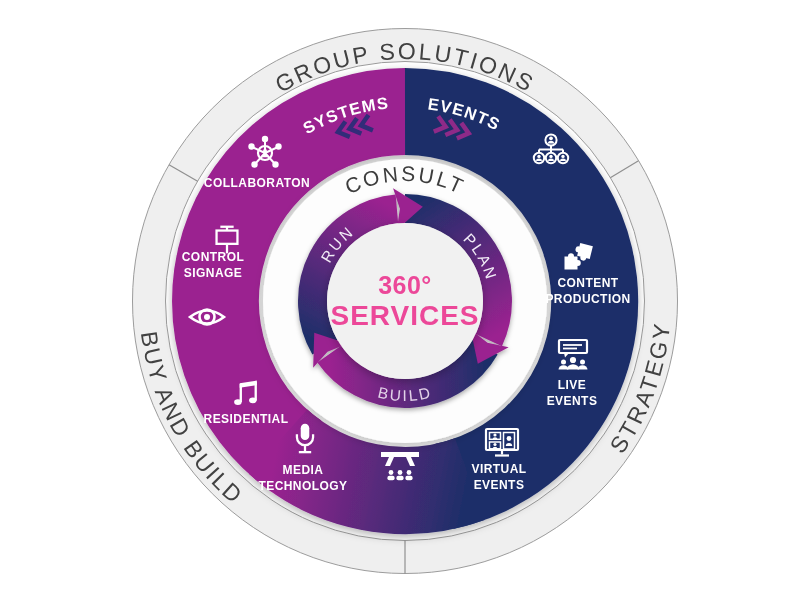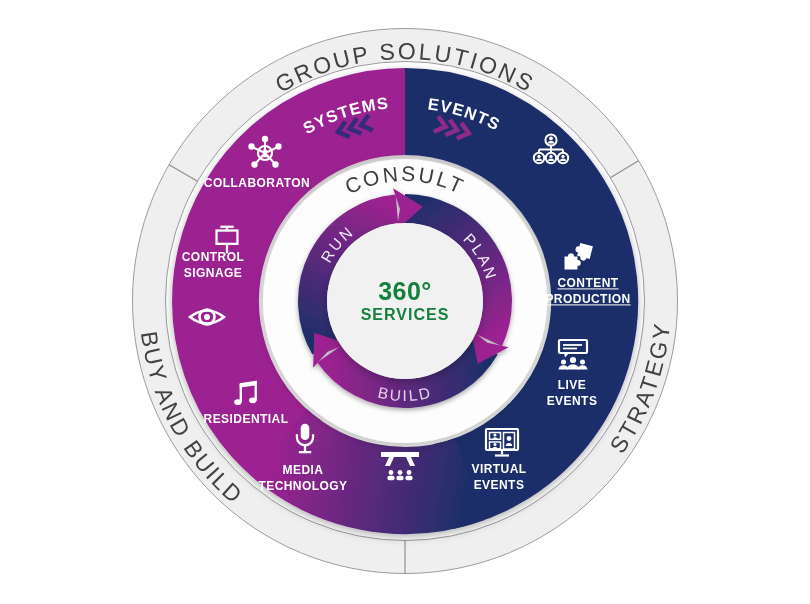--- a/index.html
+++ b/index.html
@@ -8,24 +8,24 @@
   .stage svg.base{position:absolute;left:0;top:0;}
   .item-icon{position:absolute;transform:translate(-50%,-50%);pointer-events:none;}
   .item-label{
     position:absolute;transform:translate(-50%,-50%);
     width:132px;text-align:center;color:#ffffff;
     font-size:12px;font-weight:700;letter-spacing:.45px;line-height:1.3;
     white-space:pre-line;
   }
   .center-text{
     position:absolute;left:405px;top:301px;transform:translate(-50%,-50%);
-    text-align:center;color:#15803d;line-height:1.15;
+    text-align:center;color:#ec4899;line-height:1.15;
   }
   .center-text .big{font-size:25px;font-weight:700;letter-spacing:.5px;}
-  .center-text .sub{font-size:16px;font-weight:700;letter-spacing:1px;}
+  .center-text .sub{font-size:28px;font-weight:700;letter-spacing:1px;}
   svg text{font-family:"Liberation Sans",sans-serif;}
 </style>
 </head>
 <body>
 
 <div class="stage">
 
   <svg class="base" width="810" height="604" viewBox="0 0 810 604" xmlns="http://www.w3.org/2000/svg" xmlns:xlink="http://www.w3.org/1999/xlink">
     <defs>
       <filter id="shadowRing" x="-20%" y="-20%" width="140%" height="140%">
@@ -249,21 +249,21 @@
       <rect x="6.5" y="18.5" width="13" height="13"></rect>
       <circle cx="13" cy="18.3" r="3"></circle>
         <circle cx="19.8" cy="25" r="3"></circle>
       <g transform="rotate(14 27 13)">
         <rect x="20.5" y="6.5" width="13" height="13"></rect>
         <circle cx="20.3" cy="13" r="3"></circle>
           <circle cx="27" cy="19.8" r="3"></circle>
       </g>
     </g>
   </svg>
-  <div class="item-label" style="left:588px;top:292px;text-decoration:underline;">CONTENT
+  <div class="item-label" style="left:588px;top:292px;">CONTENT
 PRODUCTION</div>
 
   <svg class="item-icon" style="left:551px;top:152px;" width="44" height="40" viewBox="0 0 44 40">
     <g stroke="#fff" stroke-width="2" fill="none">
       <circle cx="22" cy="8" r="5.6"></circle>
       <line x1="22" y1="13.6" x2="22" y2="17.5"></line>
       <line x1="10" y1="17.5" x2="34" y2="17.5"></line>
       <line x1="10" y1="17.5" x2="10" y2="20.5"></line>
         <line x1="22" y1="17.5" x2="22" y2="20.5"></line>
         <line x1="34" y1="17.5" x2="34" y2="20.5"></line>

